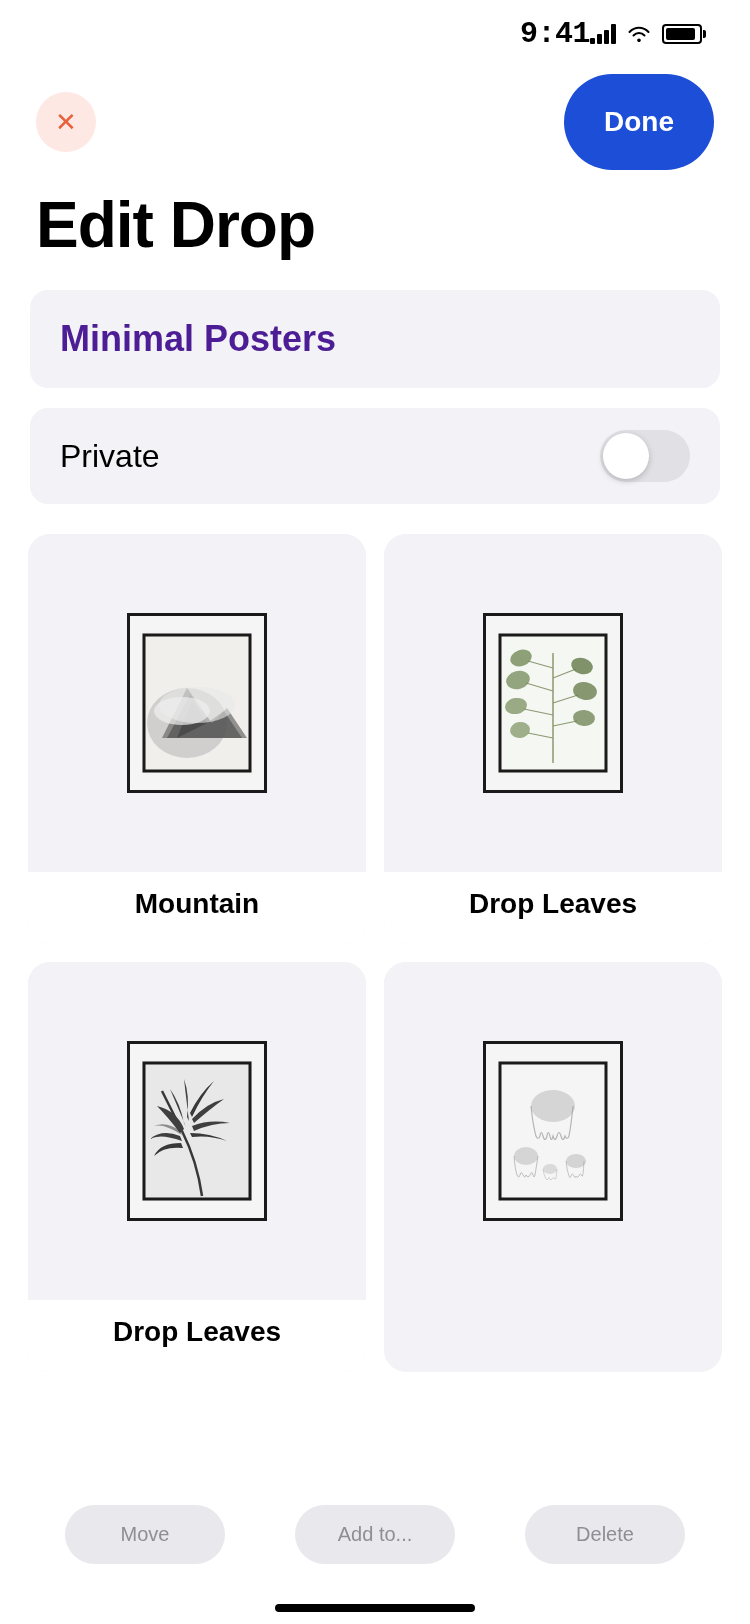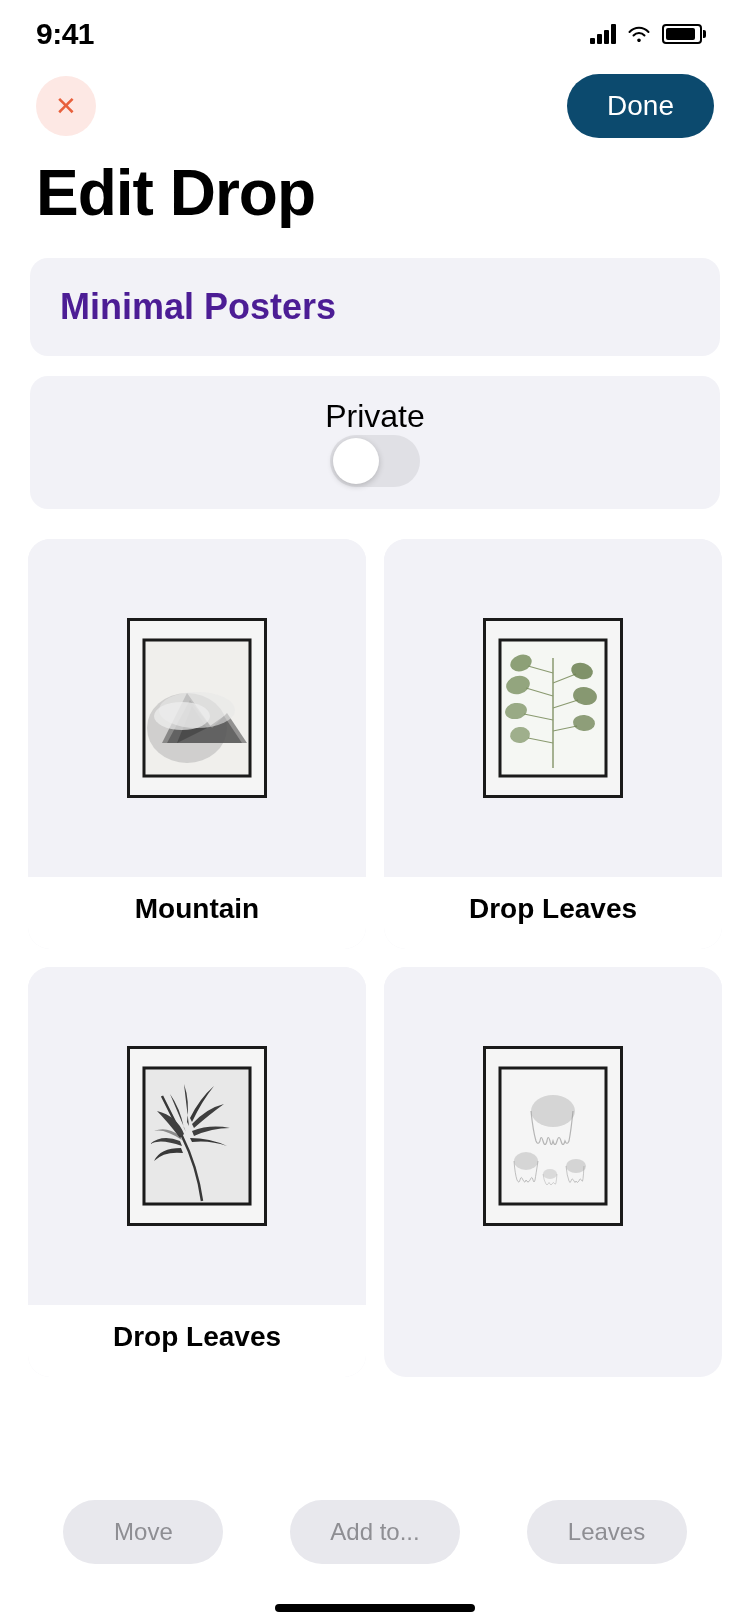--- a/index.html
+++ b/index.html
@@ -10,24 +10,25 @@
       min-height: 1624px;
       background: #ffffff;
       font-family: -apple-system, 'SF Pro Display', 'Helvetica Neue', Arial, sans-serif;
       position: relative;
       overflow-x: hidden;
     }
 
     
     .status-bar {
       display: flex;
-      justify-content: space-between;
+      justify-content: flex-end;
       align-items: center;
       padding: 14px 48px 0 36px;
       height: 54px;
+      font-family: Liberation Mono, monospace;
     }
     .status-time {
       font-size: 30px;
       font-weight: 600;
       color: #000;
       letter-spacing: -0.5px;
     }
     .status-icons {
       display: flex;
       align-items: center;
@@ -98,27 +99,27 @@
       justify-content: center;
       cursor: pointer;
     }
     .close-x {
       font-size: 26px;
       color: #e8603c;
       font-weight: 400;
       line-height: 1;
     }
     .done-btn {
-      background: #0c4a6e;
+      background: #1d4ed8;
       color: #fff;
       border: none;
       border-radius: 50px;
-      padding: 16px 40px;
+      padding: 32px 40px;
       font-size: 28px;
-      font-weight: 400;
+      font-weight: 700;
       cursor: pointer;
     }
 
     
     .page-title {
       padding: 10px 36px 30px 36px;
       font-size: 64px;
       font-weight: 800;
       color: #000;
       letter-spacing: -1px;
@@ -144,21 +145,20 @@
 
     
     .private-row {
       margin: 0 30px 30px 30px;
       background: #f2f2f7;
       border-radius: 18px;
       padding: 22px 30px;
       display: flex;
       justify-content: space-between;
       align-items: center;
-      flex-direction: column;
     }
     .private-label {
       font-size: 32px;
       color: #000;
       font-weight: 400;
     }
     .toggle {
       width: 90px;
       height: 52px;
       background: #e0e0e5;
@@ -250,21 +250,21 @@
       display: flex;
       justify-content: space-around;
       align-items: center;
       padding: 0 30px;
     }
     .action-btn {
       background: #e8e8ed;
       border: none;
       border-radius: 50px;
       padding: 18px 40px;
-      font-size: 24px;
+      font-size: 20px;
       font-weight: 500;
       color: #8e8e93;
       cursor: pointer;
       min-width: 160px;
     }
 
     
     .home-indicator {
       position: fixed;
       bottom: 12px;
@@ -433,16 +433,16 @@
     </div>
   </div>
 
 </div>
 
 <div style="height: 160px;"></div>
 
 <div class="bottom-actions">
   <button class="action-btn">Move</button>
   <button class="action-btn">Add to...</button>
-  <button class="action-btn">Leaves</button>
+  <button class="action-btn">Delete</button>
 </div>
 
 <div class="home-indicator"></div>
 
 </body></html>

